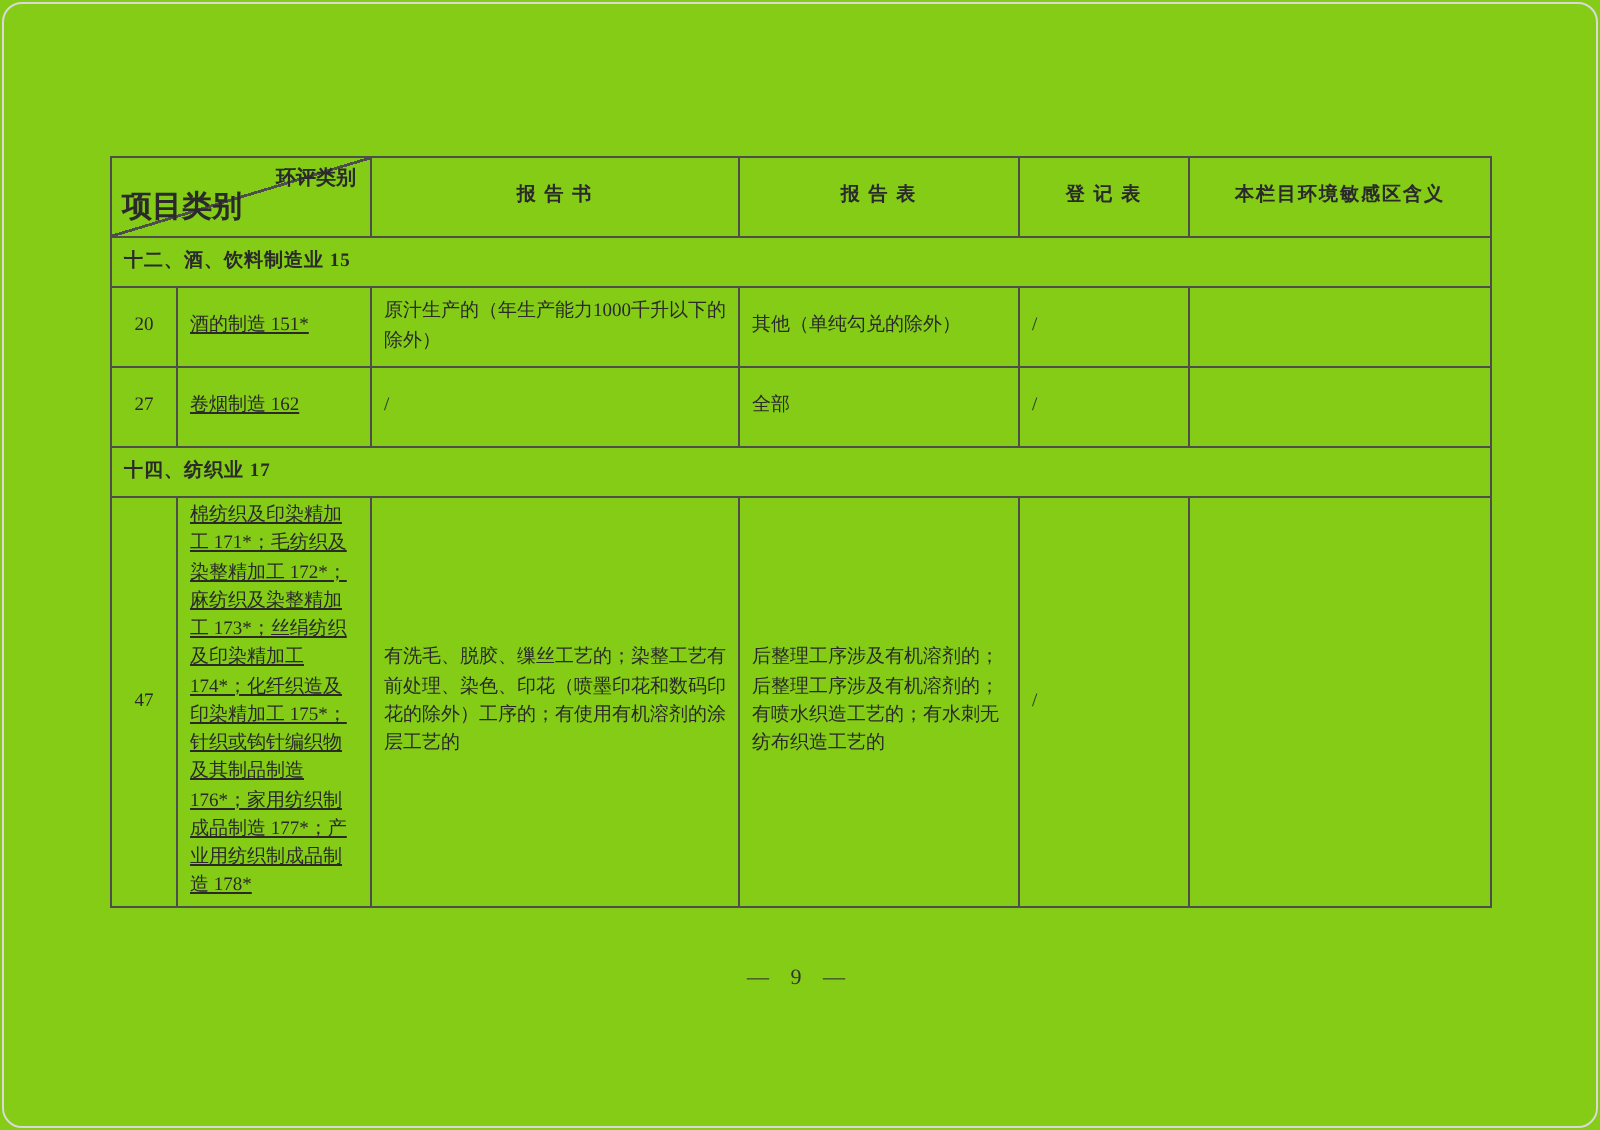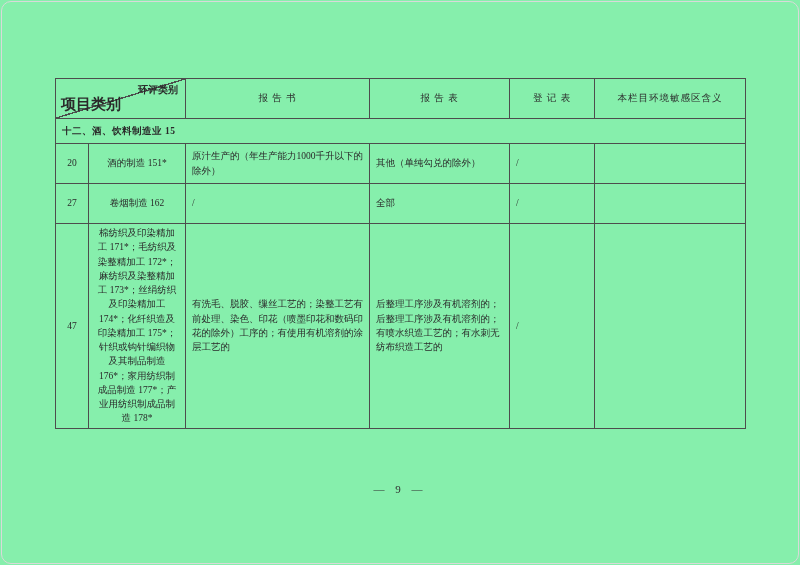--- a/index.html
+++ b/index.html
@@ -6,21 +6,21 @@
   html, body { width: 800px; height: 565px; background: #ffffff; }
   body {
     font-family: "Liberation Serif", "DejaVu Serif", serif;
     color: #2a2a2a;
     position: relative;
     overflow: hidden;
   }
   .page {
     position: absolute;
     inset: 0;
-    background: #86efac;
+    background: #84cc16;
   }
   .frame {
     position: absolute;
     inset: 1px;
     border: 1px solid #d9d9d9;
     border-radius: 10px;
     pointer-events: none;
   }
   table.doc-table {
     position: absolute;
@@ -40,21 +40,21 @@
     overflow: hidden;
   }
   tr.rh-header { height: 40px; }
   tr.rh-sec    { height: 25px; }
   tr.rh-25     { height: 40px; }
   tr.rh-26     { height: 28px; }
   tr.rh-27     { height: 40px; }
   tr.rh-28     { height: 182px; }
   td.th {
     text-align: center;
-    font-weight: normal;
+    font-weight: bold;
     font-size: 10.5px;
     letter-spacing: 1px;
   }
   td.corner-cell {
     position: relative;
     padding: 0;
   }
   .diag {
     position: absolute;
     inset: 0;
@@ -82,21 +82,21 @@
     font-weight: bold;
     font-size: 10px;
     text-align: left;
     padding-left: 8px;
     letter-spacing: 0.5px;
   }
   td.rownum {
     text-align: center;
     font-size: 10px;
   }
-  td.cat { text-align: center; }
+  td.cat { text-align: left; text-decoration: underline; }
   .footer {
     position: absolute;
     left: 0;
     top: 483px;
     width: 800px;
     text-align: center;
     font-size: 11px;
     letter-spacing: 4px;
     color: #333333;
   }
@@ -146,20 +146,23 @@
 
     <tr class="rh-27">
       <td class="rownum">27</td>
       <td class="cat">卷烟制造 162</td>
       <td>/</td>
       <td>全部</td>
       <td>/</td>
       <td></td>
     </tr>
 
+    <tr class="rh-sec">
+      <td colspan="6" class="section">十四、纺织业 17</td>
+    </tr>
 
     <tr class="rh-28">
       <td class="rownum">47</td>
       <td class="cat">棉纺织及印染精加工 171*；毛纺织及染整精加工 172*；麻纺织及染整精加工 173*；丝绢纺织及印染精加工 174*；化纤织造及印染精加工 175*；针织或钩针编织物及其制品制造 176*；家用纺织制成品制造 177*；产业用纺织制成品制造 178*</td>
       <td>有洗毛、脱胶、缫丝工艺的；染整工艺有前处理、染色、印花（喷墨印花和数码印花的除外）工序的；有使用有机溶剂的涂层工艺的</td>
       <td>后整理工序涉及有机溶剂的；后整理工序涉及有机溶剂的；有喷水织造工艺的；有水刺无纺布织造工艺的</td>
       <td>/</td>
       <td></td>
     </tr>
   </tbody>

